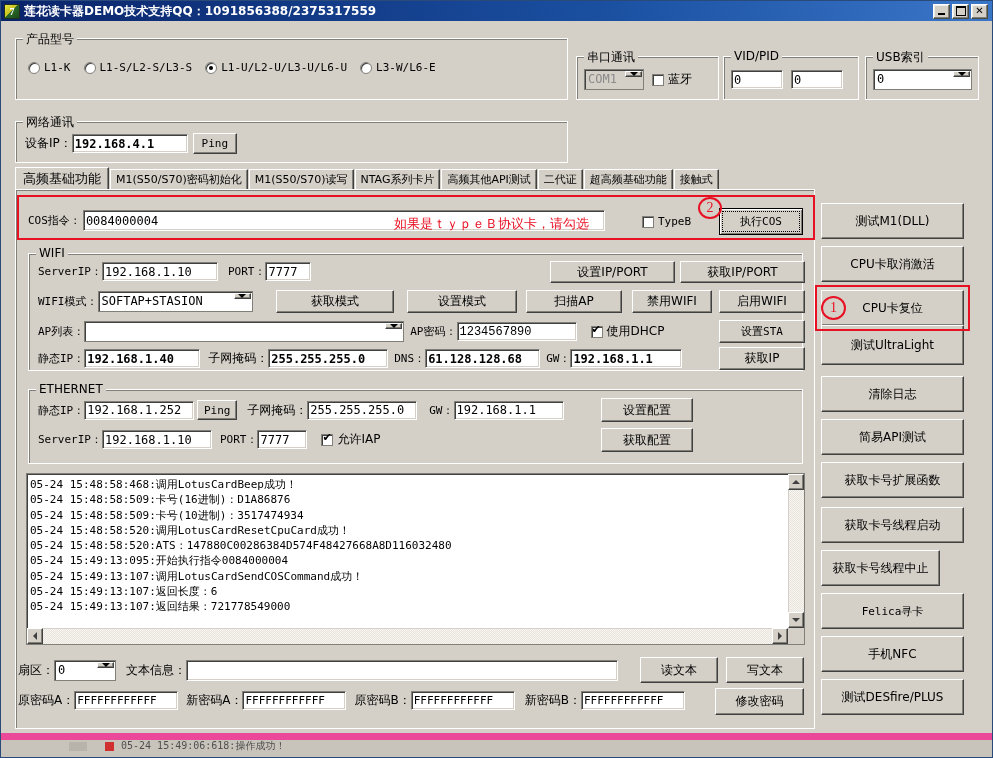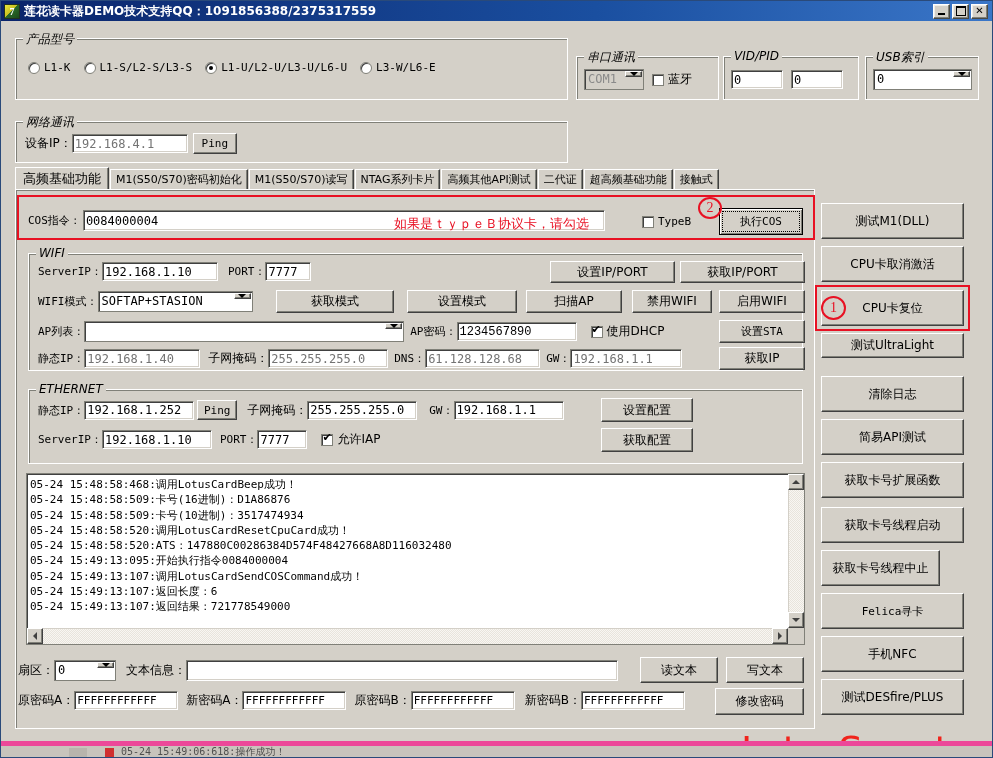--- a/index.html
+++ b/index.html
@@ -76,42 +76,41 @@
   }
   .group > .legend {
     position: absolute;
     top: -8px; left: 7px;
     background: #d4d0c8;
     padding: 0 3px;
     font-size: 12px;
     font-family: "DejaVu Sans", sans-serif;
     white-space: nowrap;
     color: #000;
-    font-style: italic;
   }
   .lbl {
     font-size: 12px;
     font-family: "DejaVu Sans", sans-serif;
     color: #000;
     white-space: nowrap;
   }
   .lbl-mono { font-family: "DejaVu Sans Mono", monospace; font-size: 11px; }
   input.tb {
     font-family: "DejaVu Sans Mono", monospace;
     font-size: 12px;
     background: #fff;
     border: 1px solid #808078;
     border-right-color: #fff; border-bottom-color: #fff;
     box-shadow: inset 1px 1px 0 #404040, inset -1px -1px 0 #d4d0c8;
     padding: 0 1px 0 2px;
     color: #000;
     height: 19px;
     outline: none;
   }
-  input.tb.dim { color: #737373; }
+  input.tb.dim { color: #000000; font-weight: bold; }
   .btn {
     background: #d4d0c8;
     border: 1px solid #fff;
     border-right-color: #404040; border-bottom-color: #404040;
     box-shadow: inset -1px -1px 0 #808078;
     font-family: "DejaVu Sans", sans-serif;
     font-size: 12px;
     color: #000;
     display: flex; align-items: center; justify-content: center;
     cursor: default;
@@ -284,23 +283,23 @@
   .brand {
     position: absolute;
     color: #f0241c;
     font-family: "DejaVu Sans", sans-serif;
     font-size: 38px;
     letter-spacing: -1px;
     white-space: nowrap;
     font-weight: 400;
   }
   .bottom-strip {
-    position: absolute; left: 0; right: 0; bottom: 0; height: 16px;
+    position: absolute; left: 0; right: 0; bottom: 0; height: 24px;
     background: #c8c4bc;
-    border-top: 5px solid #ec4899;
+    border-top: 7px solid #ec4899;
     overflow: hidden;
     padding-left: 29px;
   }
   .bottom-strip .frag {
     position: absolute; left: 120px; top: -1px;
     font-family: "DejaVu Sans Mono", monospace;
     font-size: 10px; color: #3a3a3a;
     white-space: nowrap;
     opacity: .85;
   }
@@ -604,21 +603,21 @@
 
     <div class="btn" style="position:absolute; left:820px; top:182px; width:143px; height:36px;">
       <span class="lbl">测试M1(DLL)</span>
     </div>
     <div class="btn" style="position:absolute; left:820px; top:225px; width:143px; height:36px;">
       <span class="lbl">CPU卡取消激活</span>
     </div>
     <div class="btn" style="position:absolute; left:820px; top:269px; width:143px; height:36px;">
       <span class="lbl">CPU卡复位</span>
     </div>
-    <div class="btn" style="position:absolute; left:820px; top:312px; width:143px; height:25px;">
+    <div class="btn" style="position:absolute; left:820px; top:304px; width:143px; height:40px;">
       <span class="lbl">测试UltraLight</span>
     </div>
     <div class="btn" style="position:absolute; left:820px; top:355px; width:143px; height:36px;">
       <span class="lbl">清除日志</span>
     </div>
     <div class="btn" style="position:absolute; left:820px; top:398px; width:143px; height:36px;">
       <span class="lbl">简易API测试</span>
     </div>
     <div class="btn" style="position:absolute; left:820px; top:441px; width:143px; height:36px;">
       <span class="lbl">获取卡号扩展函数</span>

